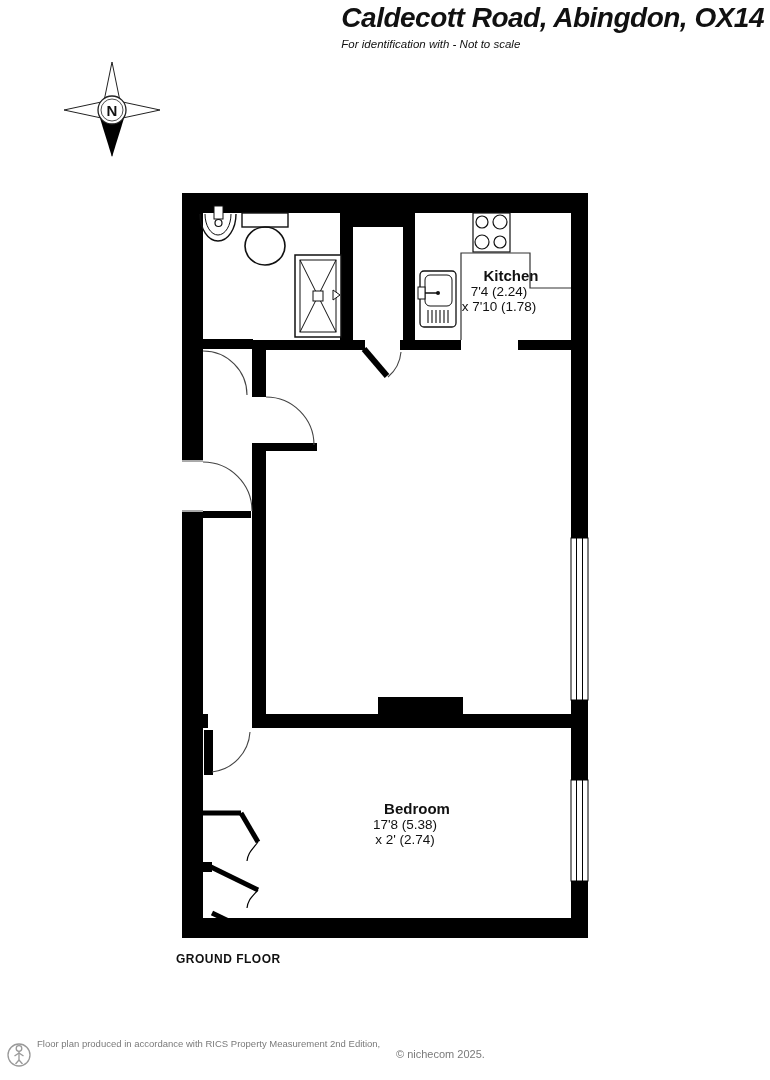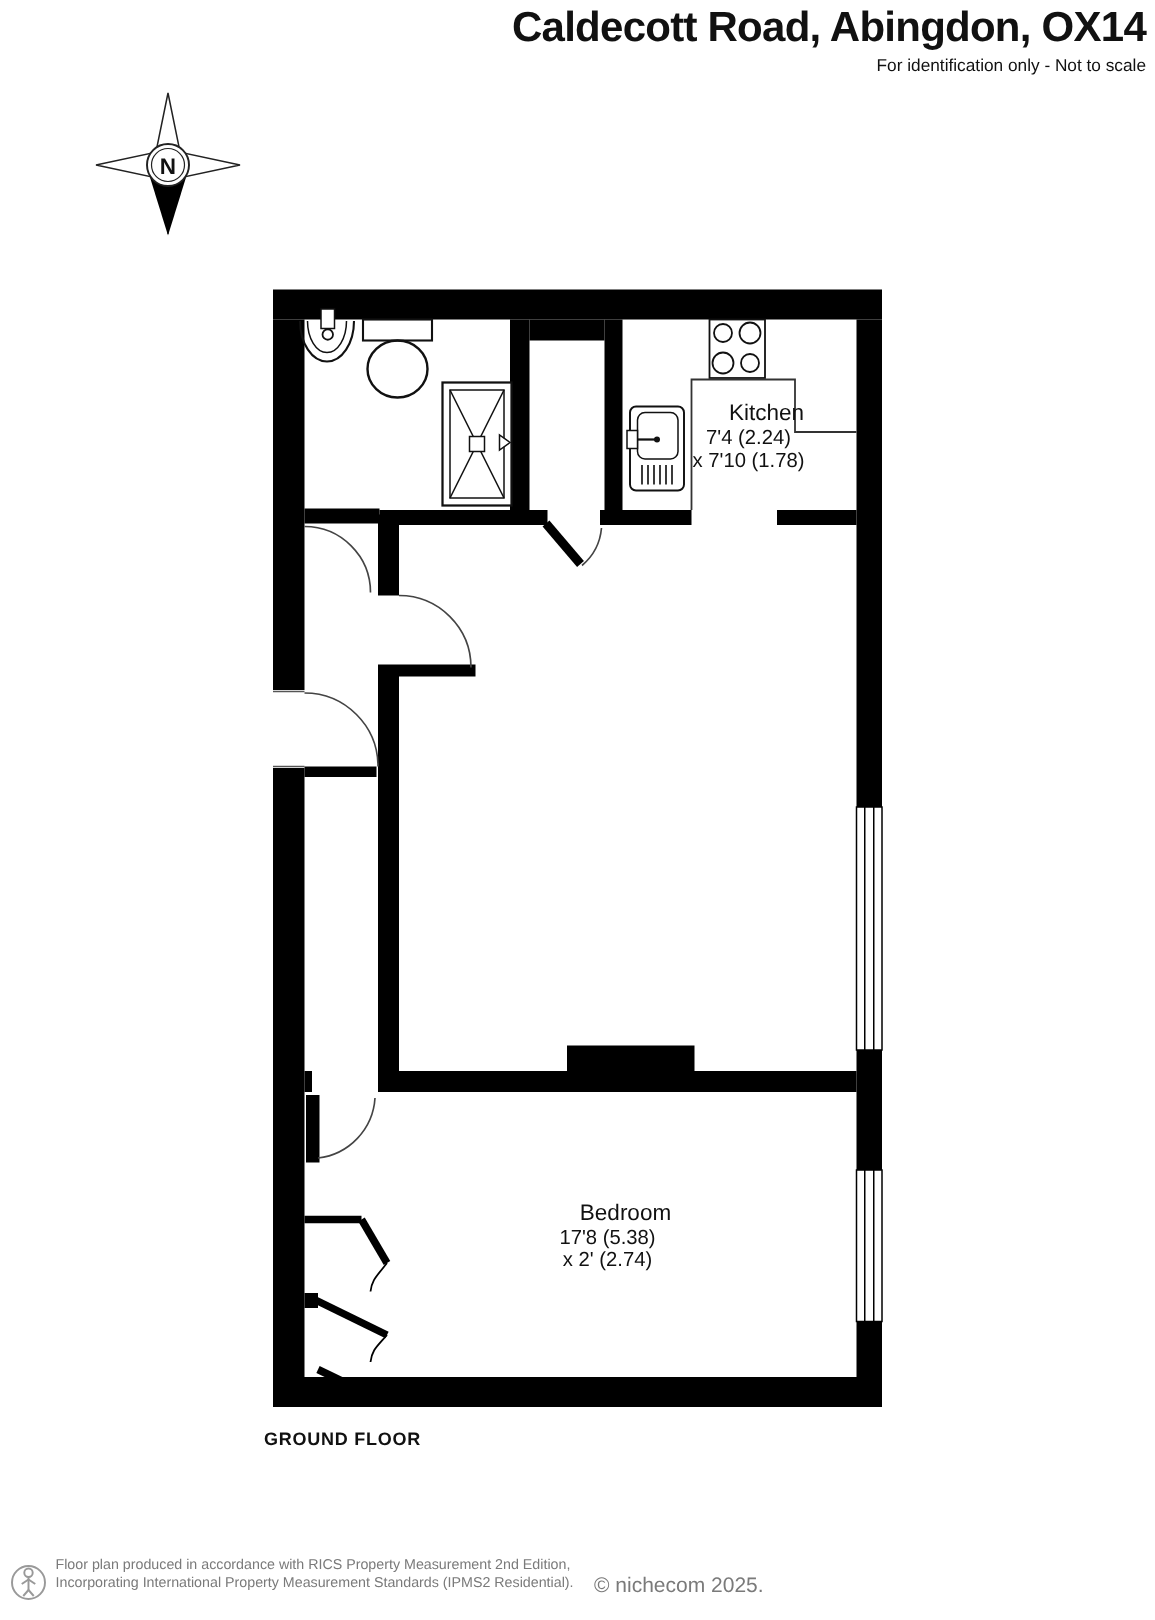--- a/index.html
+++ b/index.html
@@ -1,29 +1,29 @@
 <!DOCTYPE html>
 <html><head>
 <meta charset="utf-8">
 <style>
   html,body{margin:0;padding:0;background:#fff;}
   .canvas{position:relative;width:770px;height:1080px;background:#ffffff;
           font-family:"Liberation Sans",sans-serif;color:#111;overflow:hidden;}
-  .hdr{position:absolute;right:6px;top:2px;text-align:right;}
+  .hdr{position:absolute;right:6px;top:2px;font-style:italic;}
   .hdr .title{font-size:28px;font-weight:bold;letter-spacing:-0.5px;}
   .hdr .area{font-size:17px;margin-top:5px;}
   .hdr .note{font-size:11.5px;margin-top:4px;}
   .room-label{position:absolute;transform:translateX(-50%);text-align:center;
               font-size:13.5px;line-height:15.5px;white-space:nowrap;}
-  .room-label .rname{font-size:15px;font-weight:normal;padding-left:24px;}
+  .room-label .rname{font-size:15px;font-weight:bold;padding-left:24px;}
   .floor-label{position:absolute;left:176px;top:952px;font-size:12px;
                font-weight:bold;letter-spacing:0.5px;}
   .footer{position:absolute;left:37px;top:1038px;font-size:9.5px;line-height:11.5px;
           color:#7a7a7a;}
-  .copyright{position:absolute;left:396px;top:1048px;font-size:14px;color:#7a7a7a;}
+  .copyright{position:absolute;left:396px;top:1048px;font-size:11px;color:#7a7a7a;}
   svg{position:absolute;left:0;top:0;}
   svg text{font-family:"Liberation Sans",sans-serif;}
 </style>
 </head>
 <body>
 
 <div class="canvas">
 
   <svg width="770" height="1080" viewBox="0 0 770 1080">
 
@@ -160,37 +160,36 @@
       <line x1="19" y1="1051.5" x2="19" y2="1060"></line>
       <line x1="14.5" y1="1056" x2="19" y2="1053"></line>
       <line x1="23.5" y1="1056" x2="19" y2="1053"></line>
       <line x1="15.5" y1="1064" x2="19" y2="1060"></line>
       <line x1="22.5" y1="1064" x2="19" y2="1060"></line>
     </g>
   </svg>
 
   <div class="hdr">
     <div class="title">Caldecott Road, Abingdon, OX14</div>
-    <div class="note">For identification only - Not to scale</div>
+    <div class="note">For identification with - Not to scale</div>
   </div>
 
   <div class="room-label" style="left:499px;top:268px;">
     <div class="rname">Kitchen</div>
     <div>7'4 (2.24)</div>
     <div>x 7'10 (1.78)</div>
   </div>
 
 
   <div class="room-label" style="left:405px;top:801px;">
     <div class="rname">Bedroom</div>
     <div>17'8 (5.38)</div>
     <div>x 2' (2.74)</div>
   </div>
 
   <div class="floor-label">GROUND FLOOR</div>
 
   <div class="footer">
     <div>Floor plan produced in accordance with RICS Property Measurement 2nd Edition,</div>
-    <div>Incorporating International Property Measurement Standards (IPMS2 Residential).</div>
   </div>
   <div class="copyright">© nichecom 2025.</div>
 
 </div>
 
 </body></html>

